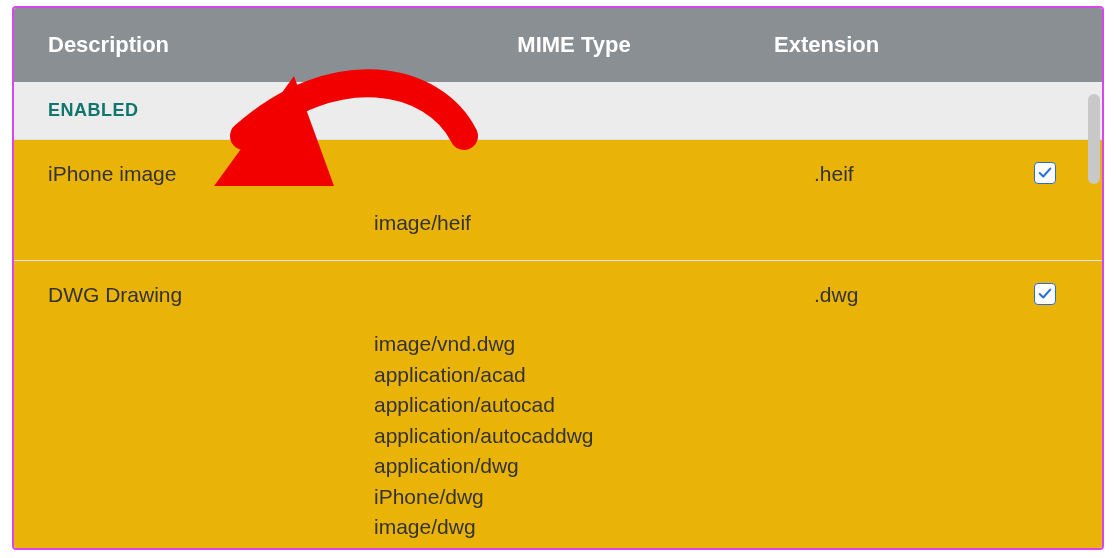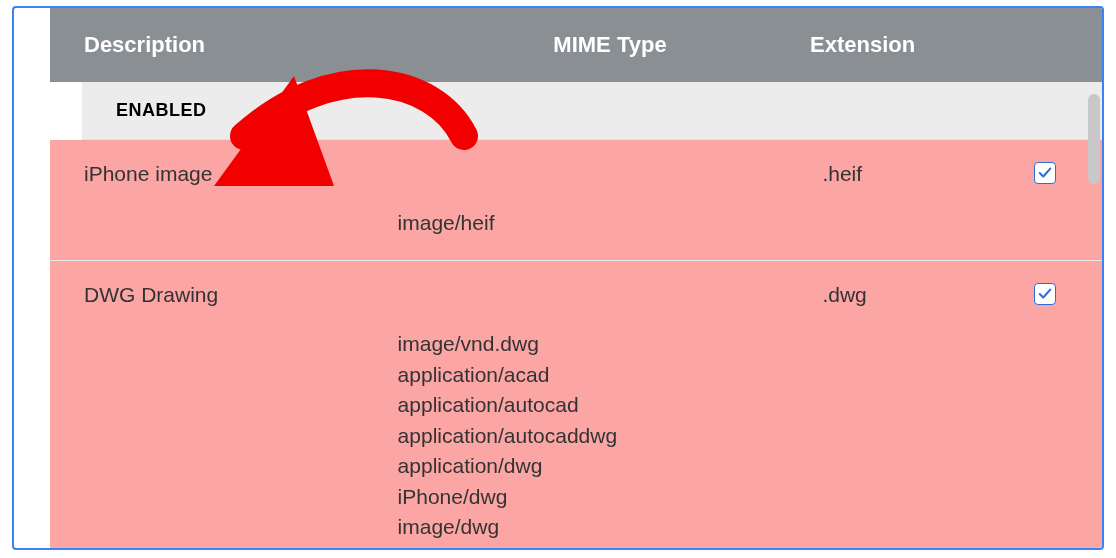--- a/index.html
+++ b/index.html
@@ -3,58 +3,56 @@
   <meta charset="utf-8">
   <style>
     * { box-sizing: border-box; margin: 0; padding: 0; }
     body {
       font-family: -apple-system, BlinkMacSystemFont, "Segoe UI", Helvetica, Arial, sans-serif;
       background: #fff;
       padding: 6px 12px;
       width: 1116px;
     }
     .table-container {
-      border: 2px solid #3b82f6;
+      border: 2px solid #d946ef;
       border-radius: 4px;
       overflow: hidden;
       position: relative;
       height: 544px;
       background: #fff;
-      padding-left: 36px;
     }
     .scroll-area {
       overflow-y: auto;
       height: 100%;
     }
     .header-row {
       display: flex;
       background: #8a8f94;
       color: #fff;
       font-weight: 600;
       font-size: 22px;
       padding: 24px 0;
     }
     .col-desc { width: 360px; padding-left: 34px; }
     .col-mime { width: 400px; text-align: center; }
     .col-ext  { width: 260px; }
     .col-check { flex: 1; }
     .group-header {
       background: #ececec;
-      color: #000000;
+      color: #0f766e;
       font-weight: 700;
       font-size: 18px;
       letter-spacing: 0.5px;
       padding: 18px 34px;
       border-bottom: 1px solid #e0e0e0;
-      margin-left: 32px;
     }
     .data-row {
       display: flex;
       border-bottom: 1px solid #e6e6e6;
-      background: #fca5a5;
+      background: #eab308;
       font-size: 21px;
       color: #333;
       padding: 22px 0;
       align-items: flex-start;
     }
     .data-row .col-desc { padding-left: 34px; }
     .data-row .col-mime { text-align: left; padding-left: 0; margin-top: 46px; }
     .data-row .col-mime div { line-height: 1.45; }
     .data-row .col-ext  { text-align: left; padding-left: 40px; }
     .data-row .col-check {

